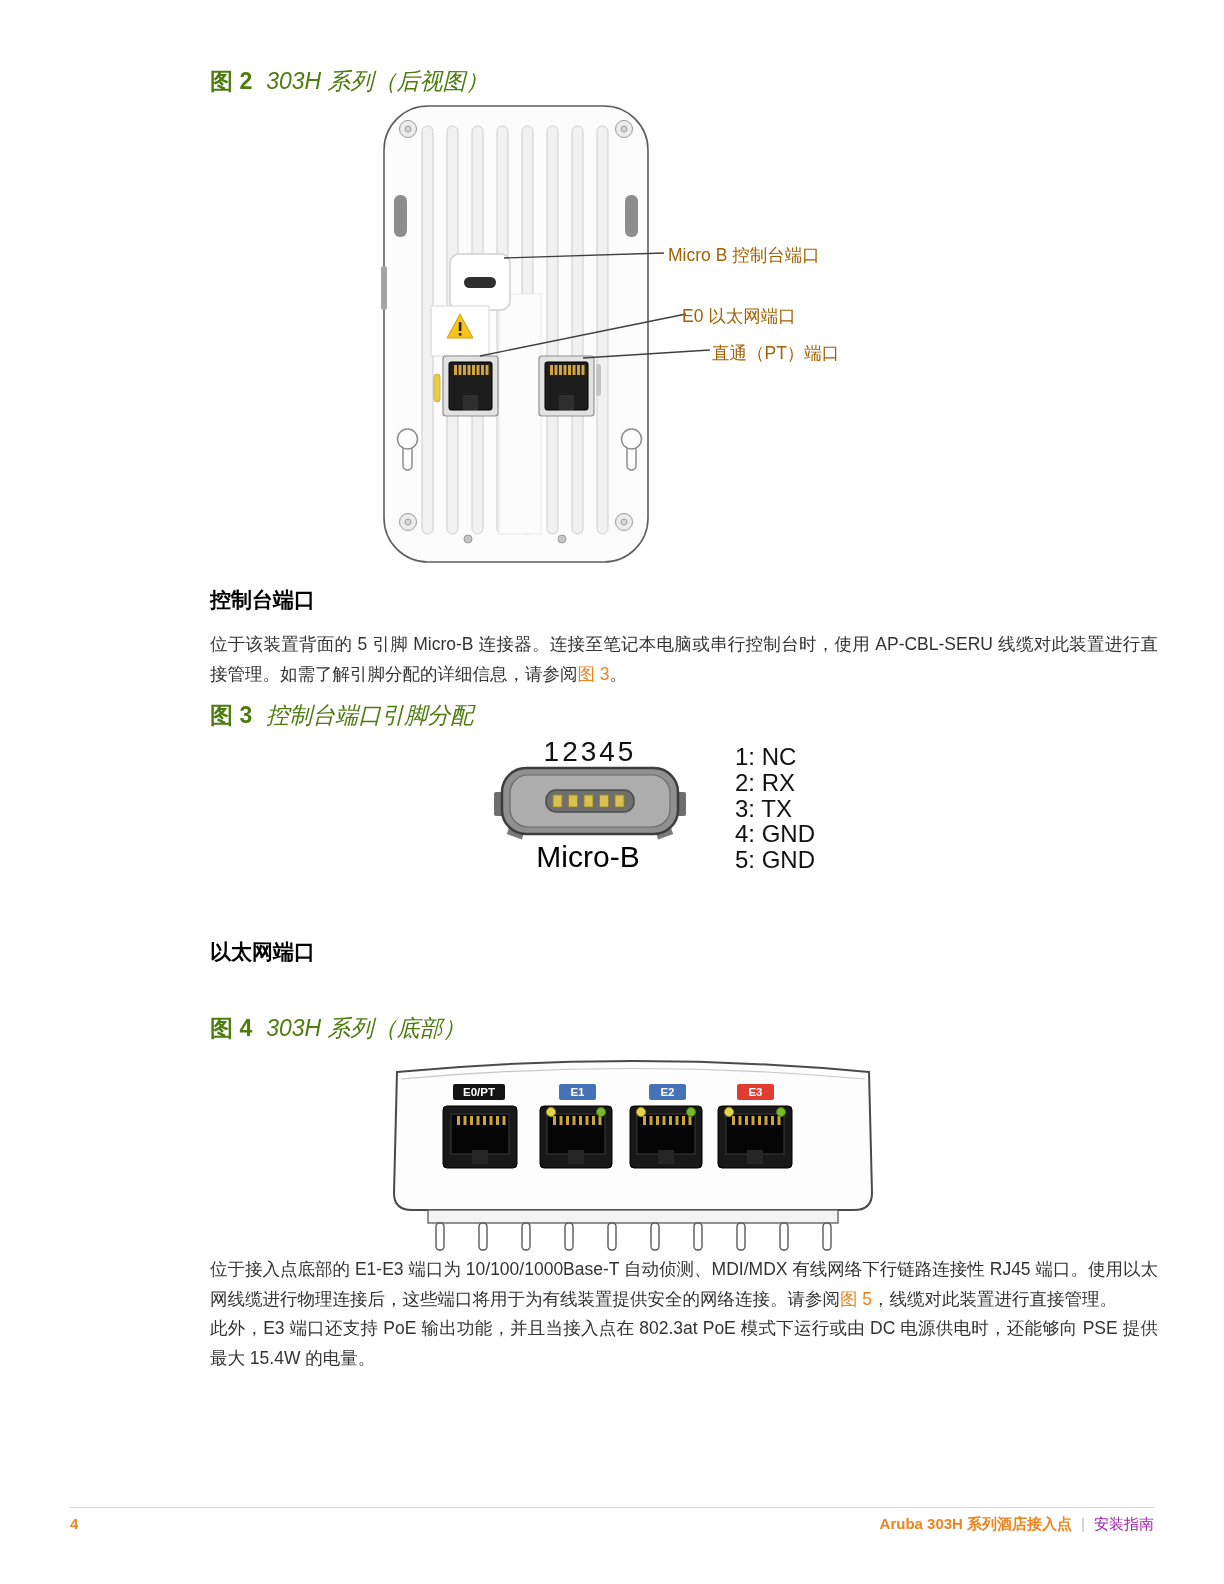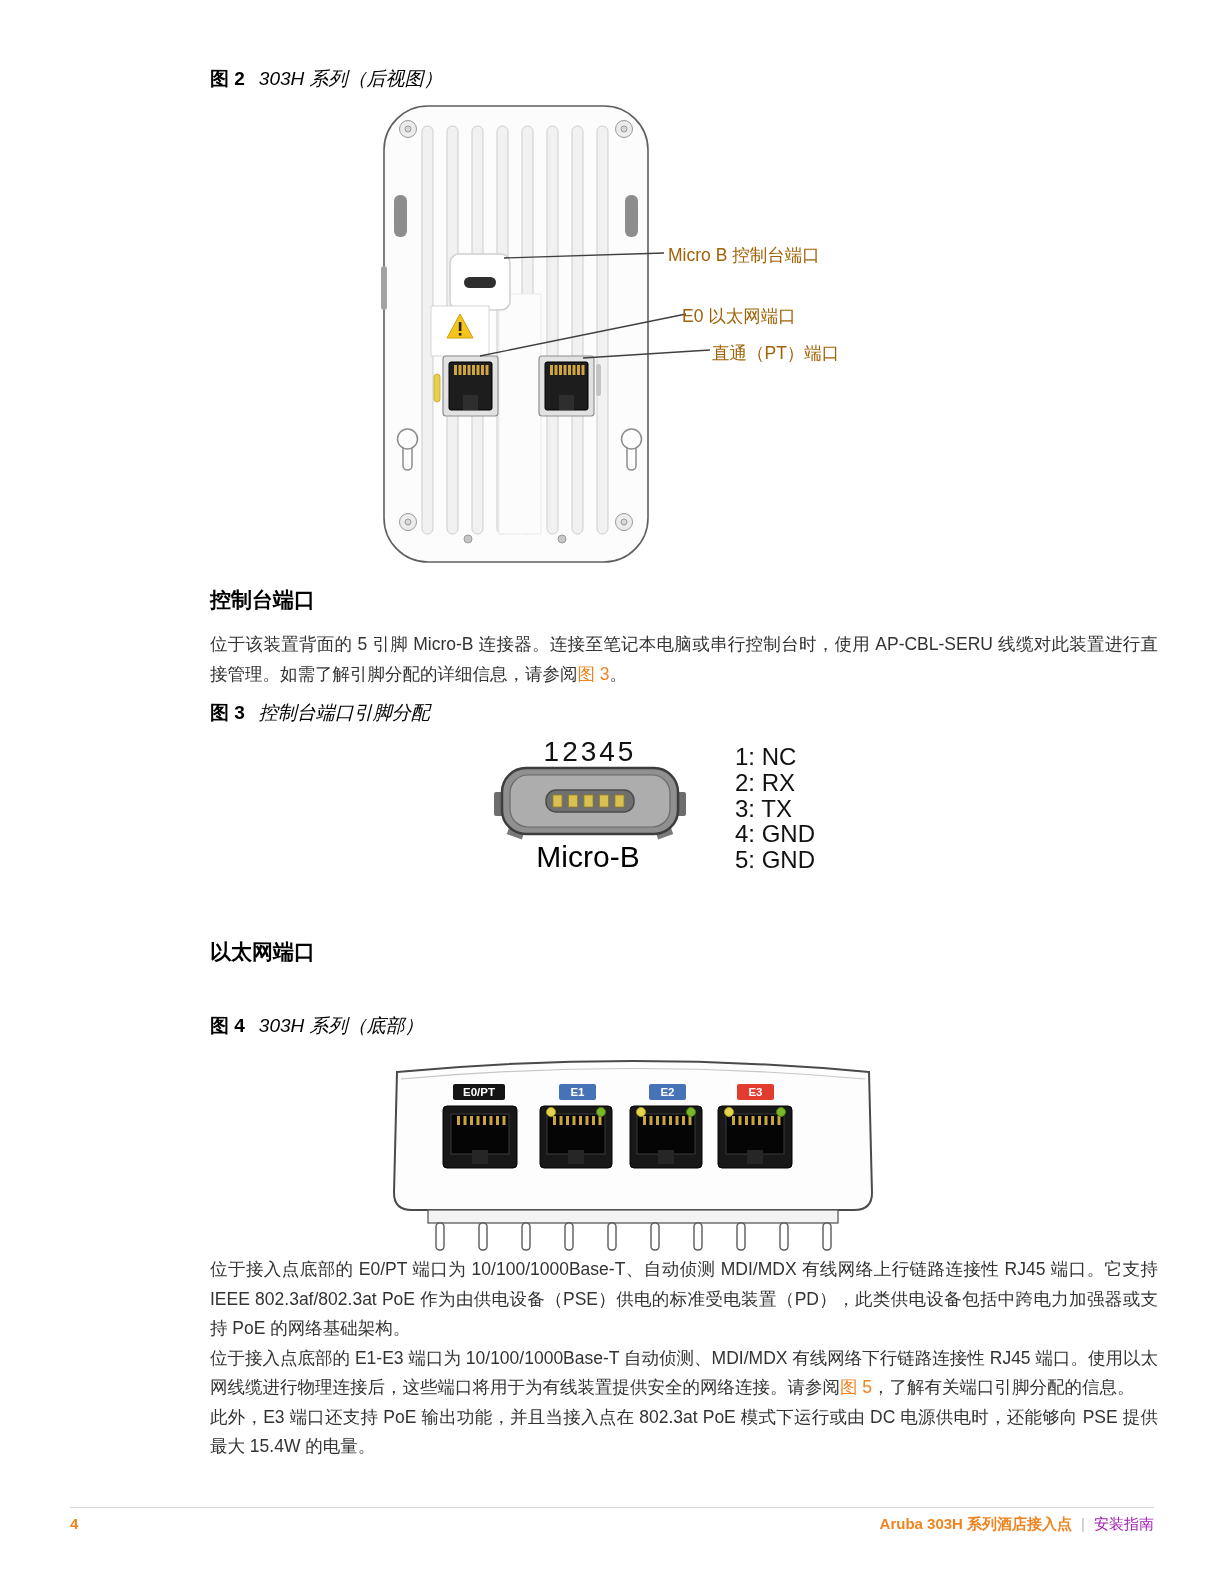--- a/index.html
+++ b/index.html
@@ -1,19 +1,19 @@
 <!DOCTYPE html>
 <html><head>
 <meta charset="utf-8">
 <style>
   html,body{margin:0;padding:0;background:#ffffff;}
   #page{position:relative;width:1224px;height:1584px;background:#ffffff;
         font-family:"Liberation Sans","DejaVu Sans",sans-serif;color:#333;overflow:hidden;}
 
-  .figcaption{position:absolute;left:210px;font-size:19px;color:#000000;white-space:nowrap;}
+  .figcaption{position:absolute;left:210px;font-size:23px;color:#4d7c0f;white-space:nowrap;}
   .figcaption .fig-label{font-weight:bold;margin-right:14px;}
   .figcaption .fig-title{font-style:italic;}
 
   h2.section{position:absolute;left:210px;margin:0;font-size:21px;font-weight:bold;color:#000;}
 
   .para{position:absolute;left:210px;width:948px;font-size:17.5px;line-height:29.5px;
         text-align:justify;color:#333;margin:0;}
   .xref{color:#F0831E;cursor:pointer;text-decoration:none;}
 
   .callout{position:absolute;font-size:17.5px;color:#a16207;white-space:nowrap;}
@@ -277,22 +277,21 @@
         <rect x="388" y="70" width="3" height="9"></rect>
           <rect x="394.5" y="70" width="3" height="9"></rect>
       </g>
       <rect x="364" y="104" width="16" height="14" fill="#262626"></rect>
       <circle cx="346" cy="66" r="4.5" fill="#E4D44C" stroke="#a39a1f"></circle>
       <circle cx="398" cy="66" r="4.5" fill="#79B829" stroke="#4e7d12"></circle>
     </g>
   </svg>
 
   <div class="bodyblock">
-    <p>位于接入点底部的 E0/PT 端口为 10/100/1000Base-T、自动侦测 MDI/MDX 有线网络上行链路连接性 RJ45 端口。它支持 IEEE 802.3af/802.3at PoE 作为由供电设备（PSE）供电的标准受电装置（PD），此类供电设备包括中跨电力加强器或支持 PoE 的网络基础架构。</p>
-    <p><span>位于接入点底部的 E1-E3 端口为 10/100/1000Base-T 自动侦测、MDI/MDX 有线网络下行链路连接性 RJ45 端口。使用以太网线缆进行物理连接后，这些端口将用于为有线装置提供安全的网络连接。请参阅</span><span class="xref">图 5</span><span>，了解有关端口引脚分配的信息。</span></p>
+    <p><span>位于接入点底部的 E1-E3 端口为 10/100/1000Base-T 自动侦测、MDI/MDX 有线网络下行链路连接性 RJ45 端口。使用以太网线缆进行物理连接后，这些端口将用于为有线装置提供安全的网络连接。请参阅</span><span class="xref">图 5</span><span>，线缆对此装置进行直接管理。</span></p>
     <p>此外，E3 端口还支持 PoE 输出功能，并且当接入点在 802.3at PoE 模式下运行或由 DC 电源供电时，还能够向 PSE 提供最大 15.4W 的电量。</p>
   </div>
 
   <div class="footer-rule"></div>
   <div class="footer-left">4</div>
   <div class="footer-right">
     <span class="doc-title">Aruba 303H 系列酒店接入点</span><span class="sep">|</span><span class="doc-sub">安装指南</span>
   </div>
 
 </div>

